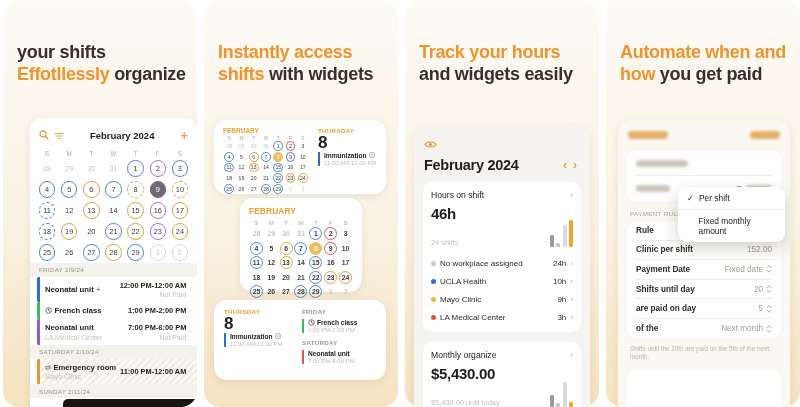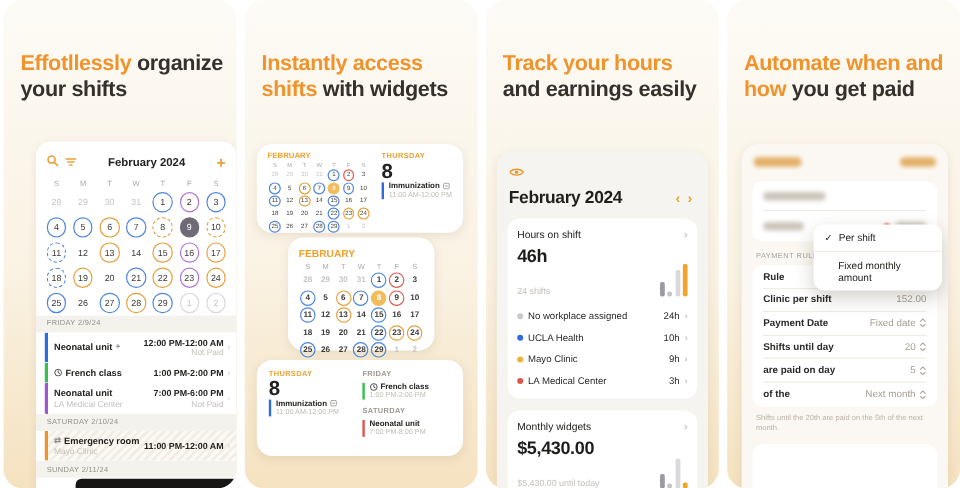--- a/index.html
+++ b/index.html
@@ -131,22 +131,22 @@
   .dd-row:last-child { border-bottom:none; }
   .dd-check { width:8px; color:#23221F; font-size:8px; }
 </style>
 </head>
 <body>
 
 <div class="page">
 
   <section class="panel" id="panel1">
     <h2 class="headline">
+      <div><span class="hl-o"></span><span class="hl-d">your shifts</span></div>
       <div><span class="hl-o">Effotllessly</span><span class="hl-d"> organize</span></div>
-      <div><span class="hl-o"></span><span class="hl-d">your shifts</span></div>
     </h2>
     <div class="appcard p1-card">
       <div class="p1-head">
         <span>
           <svg width="10" height="10" viewBox="0 0 10 10">
               <circle cx="4" cy="4" r="3" fill="none" stroke="#E8A13B" stroke-width="1.3"></circle>
               <line x1="6.3" y1="6.3" x2="9" y2="9" stroke="#E8A13B" stroke-width="1.3" stroke-linecap="round"></line>
             </svg>
         </span>
         <span>
@@ -434,21 +434,21 @@
             </div>
             <div class="w-evt-time">7:00 PM-8:00 PM</div>
           </div>
         </div>
     </div>
   </section>
 
   <section class="panel" id="panel3">
     <h2 class="headline">
       <div><span class="hl-o">Track your hours</span><span class="hl-d"></span></div>
-      <div><span class="hl-o"></span><span class="hl-d">and earnings easily</span></div>
+      <div><span class="hl-o"></span><span class="hl-d">and widgets easily</span></div>
     </h2>
     <div class="appcard p3-screen">
       <span class="p3-eye">
         <svg width="13" height="9" viewBox="0 0 13 9">
             <path d="M1 4.5 C3.2 1.2 9.8 1.2 12 4.5 C9.8 7.8 3.2 7.8 1 4.5 Z" fill="none" stroke="#E8962E" stroke-width="1.1"></path>
             <circle cx="6.5" cy="4.5" r="1.5" fill="#E8962E"></circle>
           </svg>
       </span>
       <div class="p3-month-row">
         <span class="p3-month">February 2024</span>
@@ -496,21 +496,21 @@
               <span class="dot" style="background: rgb(224, 84, 74);"></span>
               <span class="p3-row-label">LA Medical Center</span>
               <span class="p3-row-val">3h</span>
               <span class="chev">›</span>
             </div>
           </div>
       </div>
 
       <div class="p3-card">
         <div class="p3-card-head">
-          <span class="p3-card-title">Monthly widgets</span>
+          <span class="p3-card-title">Monthly organize</span>
           <span class="chev">›</span>
         </div>
         <div class="p3-val-row">
           <div>
             <div class="p3-value">$5,430.00</div>
             <div class="p3-sub">$5,430.00 until today</div>
           </div>
           <div class="bars" id="earn-bars">
               <span class="bar" style="height: 12px; background: rgb(156, 154, 161);"></span>
               <span class="bar" style="height: 4px; background: rgb(198, 196, 201);"></span>

